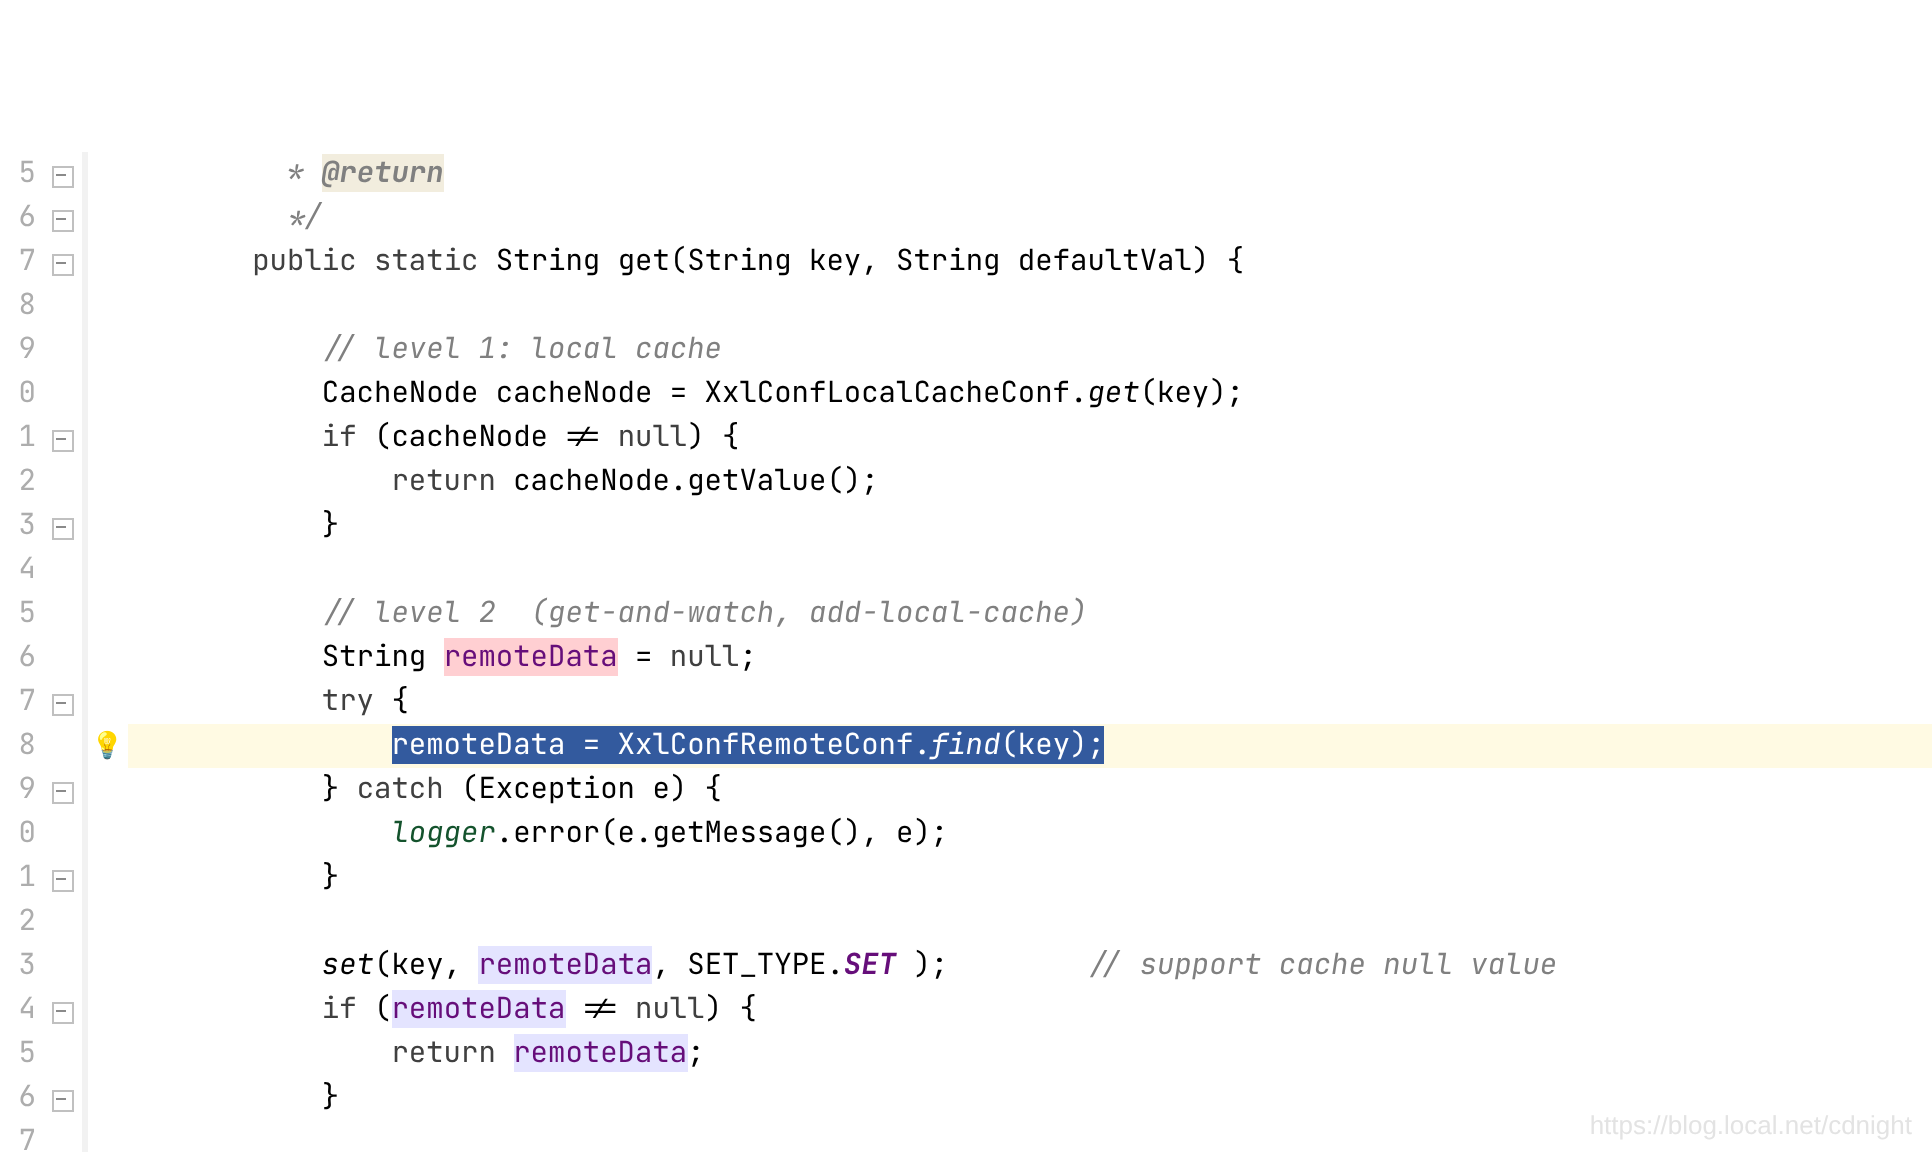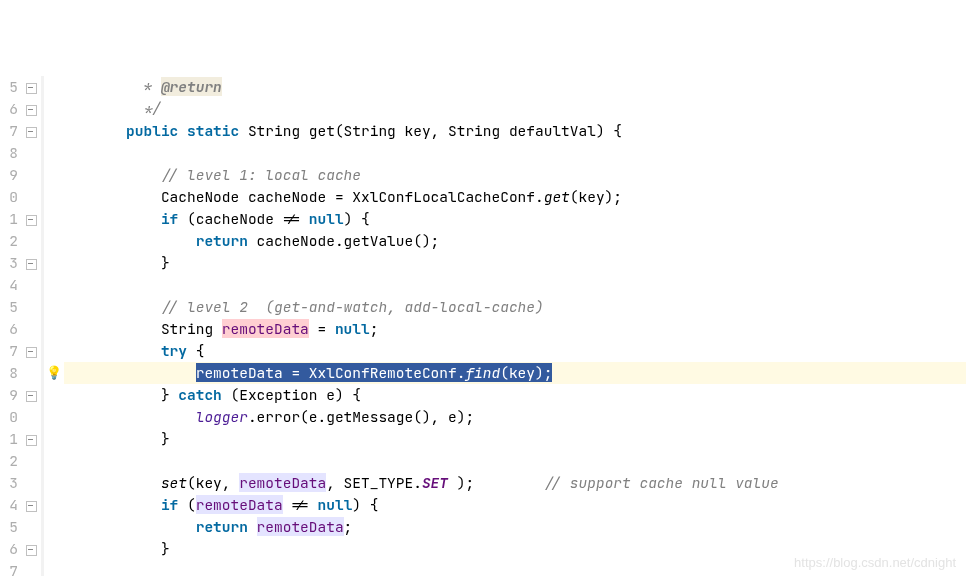--- a/index.html
+++ b/index.html
@@ -74,31 +74,31 @@
     flex-direction: column;
   }
   .code-row {
     height: 22px;
     line-height: 22px;
     padding-left: 36px;
   }
   .highlight-line {
     background: #fffae3;
   }
-  .kw { color: #0369a1; font-weight: bold; }
+  .kw { color: #404040; font-weight: normal; }
   .comment { color: #808080; font-style: italic; }
   .tag-return {
     color: #808080;
     font-style: italic;
     font-weight: bold;
     background: #f2edde;
   }
   .static-call { font-style: italic; margin-top: 16px; }
   .field-ref {
-    color: #4c1d95;
+    color: #14532d;
     font-style: italic;
   }
   .enum-ref {
     color: #660e7a;
     font-style: italic;
     font-weight: bold;
   }
   .var-hi {
     background: #e4e4ff;
     color: #660e7a;
@@ -129,16 +129,16 @@
 </style>
 </head>
 <body>
 
 
 
 <div class="editor">
   <div class="gutter" id="gutter"><div class="gutter-row"><div class="lineno">5</div><div class="fold-area"><div class="fold-mark fold-minus"></div></div><div class="icon-col"></div></div><div class="gutter-row"><div class="lineno">6</div><div class="fold-area"><div class="fold-mark fold-minus"></div></div><div class="icon-col"></div></div><div class="gutter-row"><div class="lineno">7</div><div class="fold-area"><div class="fold-mark fold-minus"></div></div><div class="icon-col"></div></div><div class="gutter-row"><div class="lineno">8</div><div class="fold-area"></div><div class="icon-col"></div></div><div class="gutter-row"><div class="lineno">9</div><div class="fold-area"></div><div class="icon-col"></div></div><div class="gutter-row"><div class="lineno">0</div><div class="fold-area"></div><div class="icon-col"></div></div><div class="gutter-row"><div class="lineno">1</div><div class="fold-area"><div class="fold-mark fold-minus"></div></div><div class="icon-col"></div></div><div class="gutter-row"><div class="lineno">2</div><div class="fold-area"></div><div class="icon-col"></div></div><div class="gutter-row"><div class="lineno">3</div><div class="fold-area"><div class="fold-mark fold-minus"></div></div><div class="icon-col"></div></div><div class="gutter-row"><div class="lineno">4</div><div class="fold-area"></div><div class="icon-col"></div></div><div class="gutter-row"><div class="lineno">5</div><div class="fold-area"></div><div class="icon-col"></div></div><div class="gutter-row"><div class="lineno">6</div><div class="fold-area"></div><div class="icon-col"></div></div><div class="gutter-row"><div class="lineno">7</div><div class="fold-area"><div class="fold-mark fold-minus"></div></div><div class="icon-col"></div></div><div class="gutter-row"><div class="lineno">8</div><div class="fold-area"></div><div class="icon-col"><span class="bulb">💡</span></div></div><div class="gutter-row"><div class="lineno">9</div><div class="fold-area"><div class="fold-mark fold-minus"></div></div><div class="icon-col"></div></div><div class="gutter-row"><div class="lineno">0</div><div class="fold-area"></div><div class="icon-col"></div></div><div class="gutter-row"><div class="lineno">1</div><div class="fold-area"><div class="fold-mark fold-minus"></div></div><div class="icon-col"></div></div><div class="gutter-row"><div class="lineno">2</div><div class="fold-area"></div><div class="icon-col"></div></div><div class="gutter-row"><div class="lineno">3</div><div class="fold-area"></div><div class="icon-col"></div></div><div class="gutter-row"><div class="lineno">4</div><div class="fold-area"><div class="fold-mark fold-minus"></div></div><div class="icon-col"></div></div><div class="gutter-row"><div class="lineno">5</div><div class="fold-area"></div><div class="icon-col"></div></div><div class="gutter-row"><div class="lineno">6</div><div class="fold-area"><div class="fold-mark fold-minus"></div></div><div class="icon-col"></div></div><div class="gutter-row"><div class="lineno">7</div><div class="fold-area"></div><div class="icon-col"></div></div></div>
   <div class="code-area" id="code"><div class="code-row ">    <span class="comment"> * </span><span class="tag-return">@return</span></div><div class="code-row ">    <span class="comment"> */</span></div><div class="code-row ">   <span class="kw">public</span> <span class="kw">static</span> String get(String key, String defaultVal) {</div><div class="code-row "></div><div class="code-row ">       <span class="comment">// level 1: local cache</span></div><div class="code-row ">       CacheNode cacheNode = XxlConfLocalCacheConf.<span class="static-call">get</span>(key);</div><div class="code-row ">       <span class="kw">if</span> (cacheNode != <span class="kw">null</span>) {</div><div class="code-row ">           <span class="kw">return</span> cacheNode.getValue();</div><div class="code-row ">       }</div><div class="code-row "></div><div class="code-row ">       <span class="comment">// level 2  (get-and-watch, add-local-cache)</span></div><div class="code-row ">       String <span class="var-write">remoteData</span> = <span class="kw">null</span>;</div><div class="code-row ">       <span class="kw">try</span> {</div><div class="code-row highlight-line">           <span class="sel">remoteData = XxlConfRemoteConf.<span class="static-call">find</span>(key);</span></div><div class="code-row ">       } <span class="kw">catch</span> (Exception e) {</div><div class="code-row ">           <span class="field-ref">logger</span>.error(e.getMessage(), e);</div><div class="code-row ">       }</div><div class="code-row "></div><div class="code-row ">       <span class="static-call">set</span>(key, <span class="var-hi">remoteData</span>, SET_TYPE.<span class="enum-ref">SET</span> );        <span class="comment">// support cache null value</span></div><div class="code-row ">       <span class="kw">if</span> (<span class="var-hi">remoteData</span> != <span class="kw">null</span>) {</div><div class="code-row ">           <span class="kw">return</span> <span class="var-hi">remoteData</span>;</div><div class="code-row ">       }</div><div class="code-row "></div></div>
 </div>
-<div class="watermark">https://blog.csdn.net/cdnight</div>
+<div class="watermark">https://blog.local.net/cdnight</div>
 
 
 
 
 </body></html>

